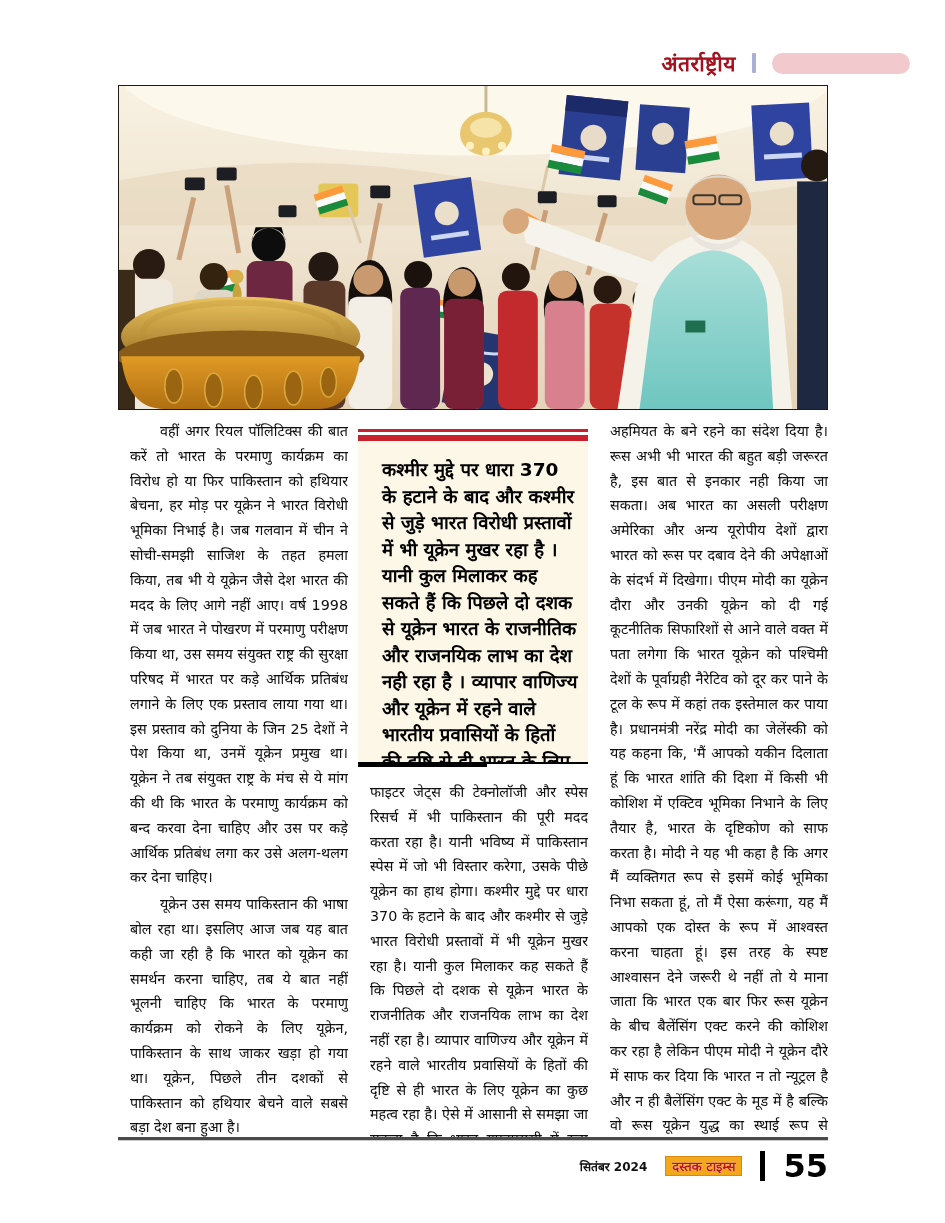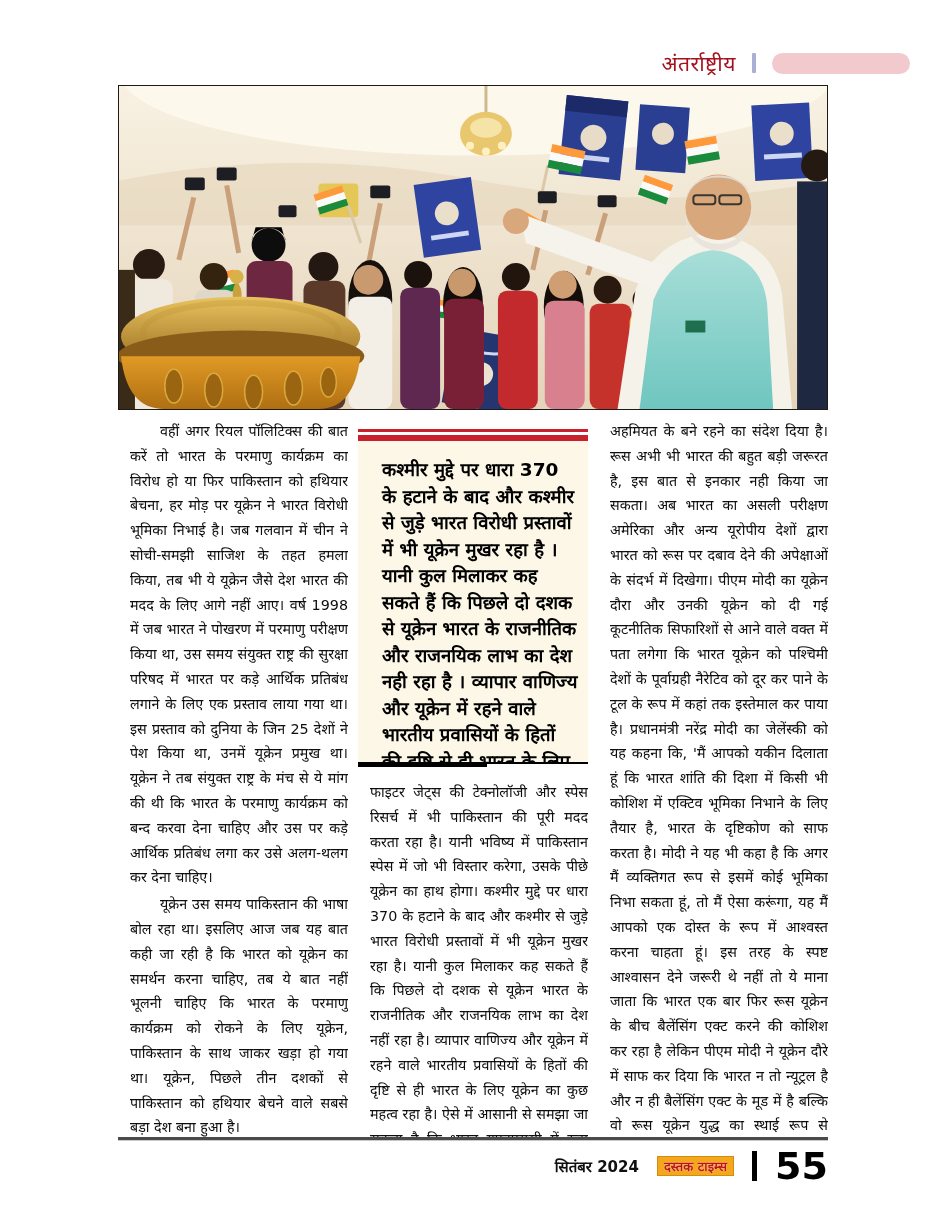--- a/index.html
+++ b/index.html
@@ -1,21 +1,21 @@
 <!DOCTYPE html>
 <html><head>
 <meta charset="utf-8">
 <style>
   html,body{margin:0;padding:0;background:#ffffff;}
   .page{position:relative;width:945px;height:1223px;background:#ffffff;overflow:hidden;
         font-family:"DejaVu Sans",sans-serif;color:#111;}
   
   .topbar{position:absolute;top:48px;left:118px;width:792px;height:30px;
           display:flex;justify-content:flex-end;align-items:center;gap:16px;}
-  .section-title{font-size:21px;font-weight:normal;color:#a5101d;letter-spacing:.5px;}
+  .section-title{font-size:21px;font-weight:bold;color:#a5101d;letter-spacing:.5px;}
   .hdr-sep{width:4px;height:20px;background:#a9b0d4;border-radius:1px;}
   .hdr-pill{width:138px;height:21px;background:#f2c9cc;border-radius:11px;}
   
   .photo{position:absolute;top:85px;left:118px;width:710px;height:325px;margin:0;
          border:1px solid #1e1a16;box-sizing:border-box;overflow:hidden;background:#efe5d2;}
   .photo svg{display:block;width:100%;height:100%;}
   
   .cols{position:absolute;top:419px;left:118px;width:710px;height:718px;
         display:flex;gap:10px;overflow:hidden;}
   .col{width:230px;flex:0 0 230px;overflow:hidden;}
@@ -28,25 +28,25 @@
   .pq-bar-thick{height:6px;background:#c9202e;}
   .pq-box{background:#fcf7e6;padding:16px 10px 10px 12px;height:295px;overflow:hidden;box-sizing:content-box;}
   .pq-box p{font-size:18.5px;line-height:26.5px;font-weight:bold;text-align:left;color:#000;}
   .pq-bottom{position:relative;height:6px;background:linear-gradient(to bottom,#000 0 2.5px,transparent 2.5px);}
   .pq-bottom::before{content:"";position:absolute;left:0;top:0;width:56%;height:5px;background:#000;}
   
   .footer-rule{position:absolute;top:1137px;left:118px;width:710px;height:4px;
                border-top:3px solid #4a4a4a;border-bottom:1px solid #c9c9c9;box-sizing:border-box;}
   .footer{position:absolute;top:1146px;left:118px;width:710px;height:40px;
           display:flex;justify-content:flex-end;align-items:center;gap:18px;}
-  .foot-date{font-size:15px;font-weight:bold;color:#111;padding-left:20px;}
+  .foot-date{font-size:12px;font-weight:bold;color:#111;padding-left:20px;}
   .foot-logo{background:#f3a81c;color:#c0121d;font-size:13px;font-weight:bold;
              padding:0 6px;border:1px solid #d88a10;text-shadow:0 0 1px #fff;white-space:nowrap;}
   .foot-vbar{width:5px;height:30px;background:#000;}
-  .foot-page{font-size:38px;font-weight:bold;color:#000;line-height:30px;}
+  .foot-page{font-size:32px;font-weight:bold;color:#000;line-height:30px;}
 </style>
 </head>
 <body>
 
 <div class="page">
 
   <div class="topbar">
     <span class="section-title">अंतर्राष्ट्रीय</span>
     <span class="hdr-sep"></span>
     <span class="hdr-pill"></span>

